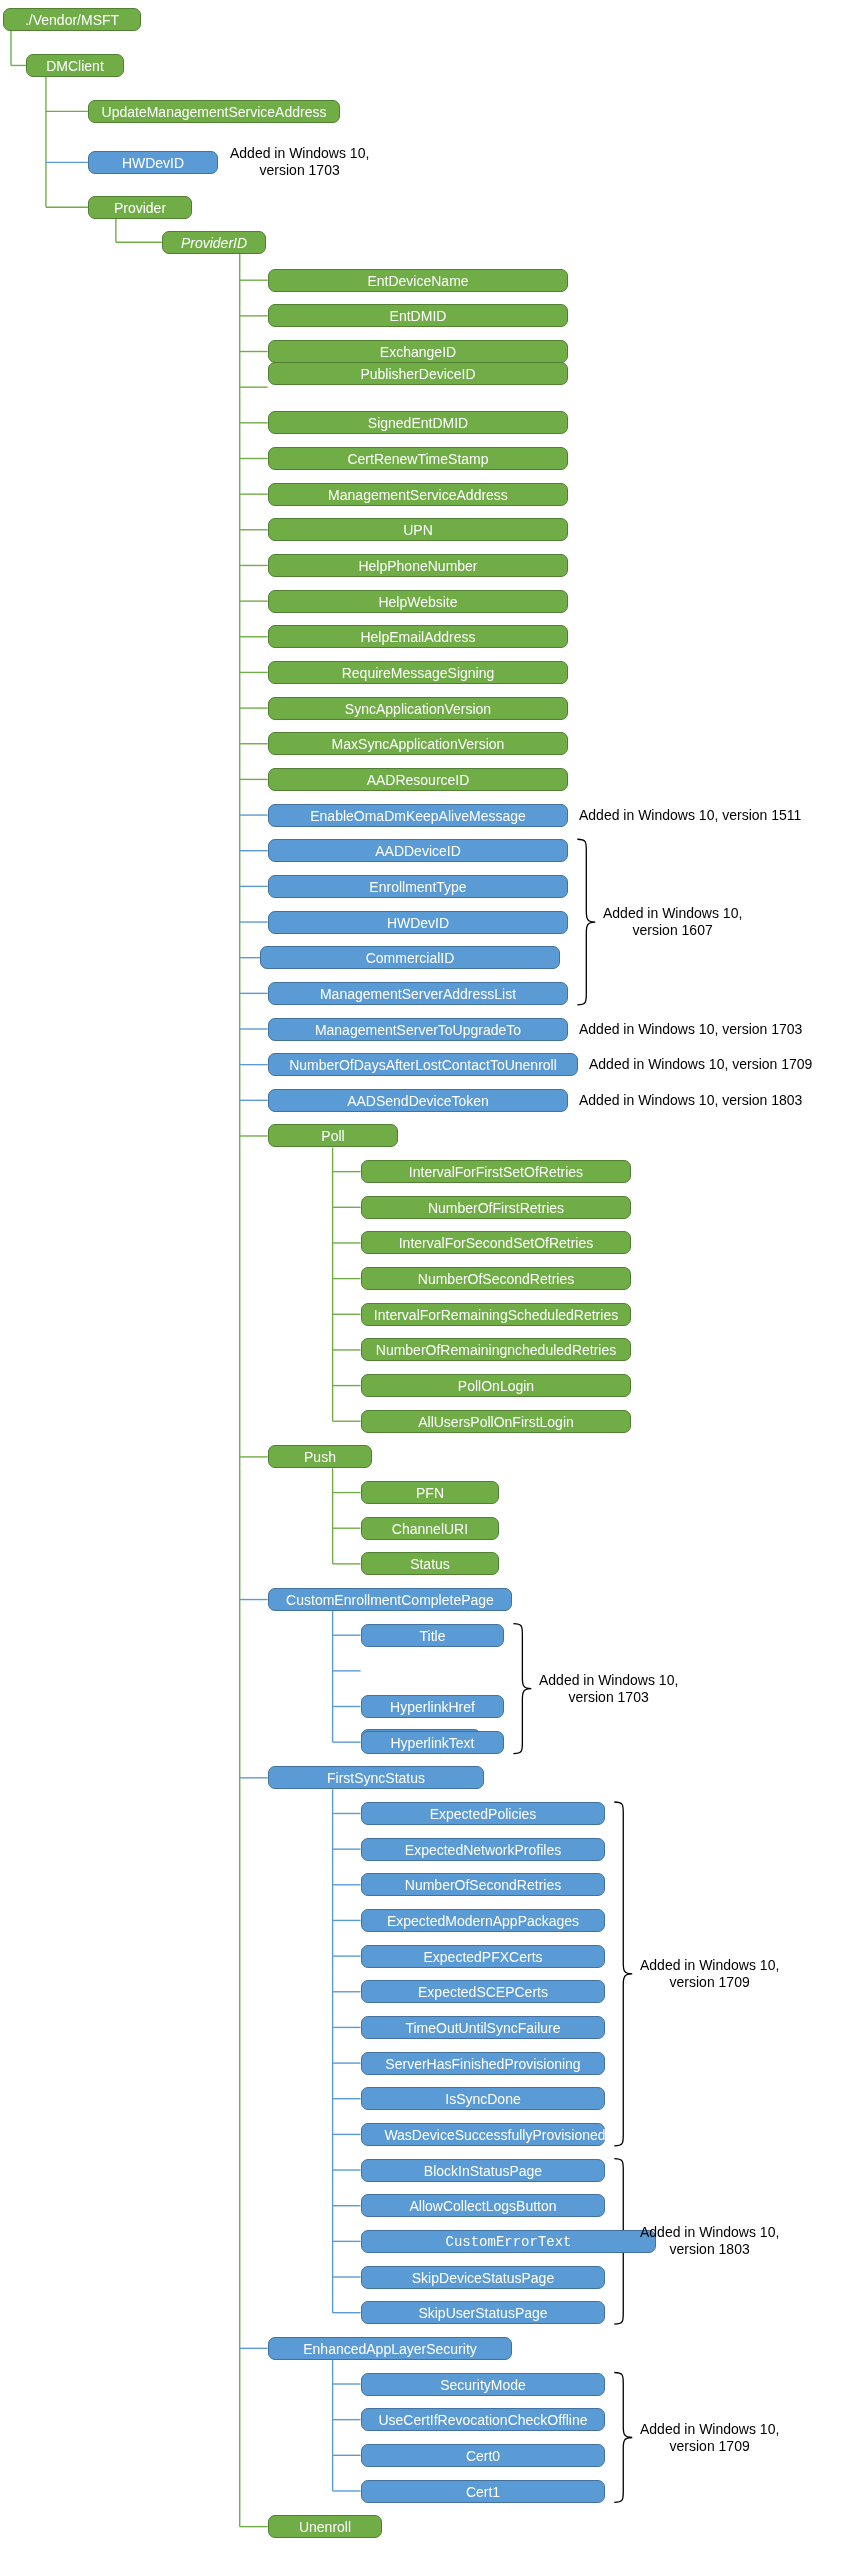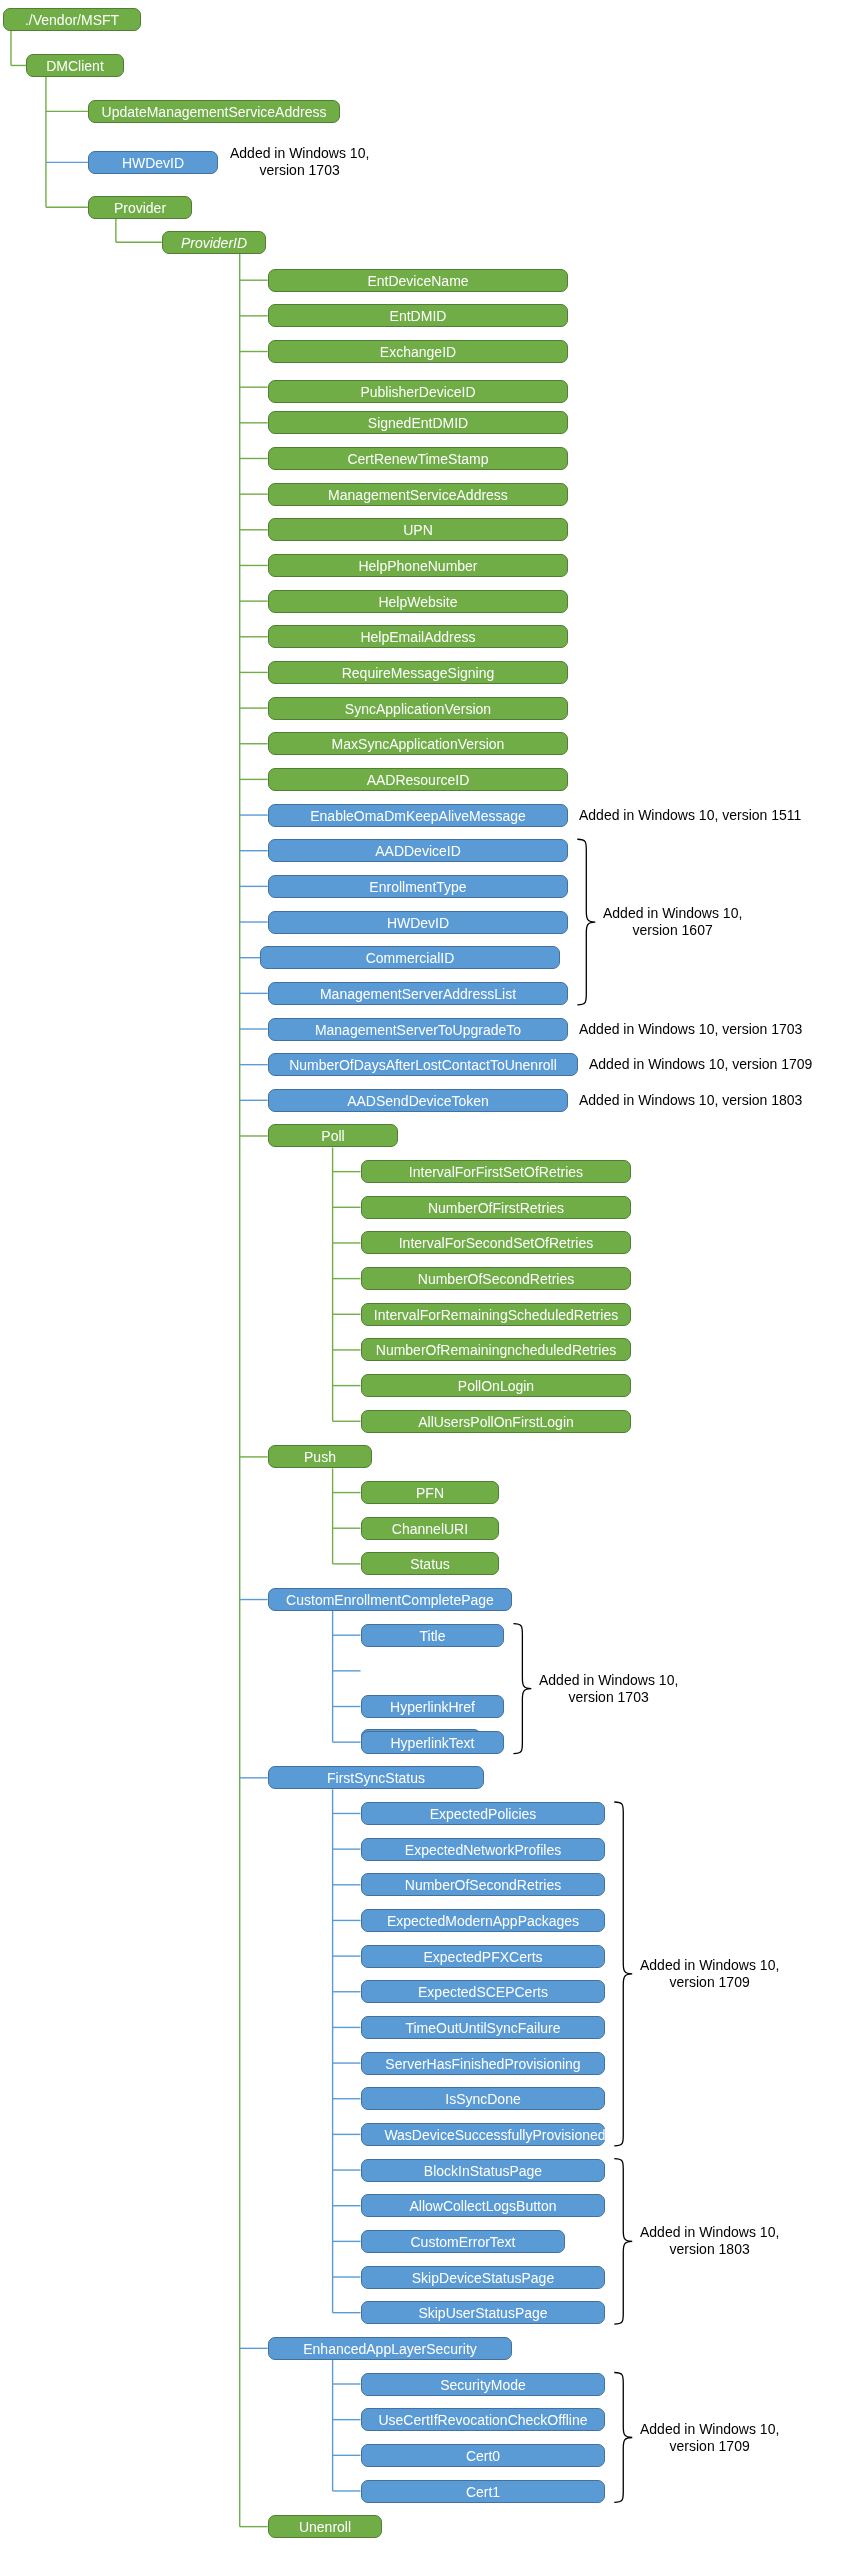--- a/index.html
+++ b/index.html
@@ -157,21 +157,21 @@
       </div>
       <div class="node green" style="left: 268px; top: 269px; width: 300px;">
         <span>EntDeviceName</span>
       </div>
       <div class="node green" style="left: 268px; top: 304px; width: 300px;">
         <span>EntDMID</span>
       </div>
       <div class="node green" style="left: 268px; top: 340px; width: 300px;">
         <span>ExchangeID</span>
       </div>
-      <div class="node green" style="left: 268px; top: 380px; width: 300px;">
+      <div class="node green" style="left: 268px; top: 362px; width: 300px;">
         <span>PublisherDeviceID</span>
       </div>
       <div class="node green" style="left: 268px; top: 411px; width: 300px;">
         <span>SignedEntDMID</span>
       </div>
       <div class="node green" style="left: 268px; top: 447px; width: 300px;">
         <span>CertRenewTimeStamp</span>
       </div>
       <div class="node green" style="left: 268px; top: 483px; width: 300px;">
         <span>ManagementServiceAddress</span>
@@ -325,21 +325,21 @@
       </div>
       <div class="node blue" style="left: 361px; top: 2123px; width: 244px; padding-left: 24px;">
         <span>WasDeviceSuccessfullyProvisioned</span>
       </div>
       <div class="node blue" style="left: 361px; top: 2159px; width: 244px;">
         <span>BlockInStatusPage</span>
       </div>
       <div class="node blue" style="left: 361px; top: 2194px; width: 244px;">
         <span>AllowCollectLogsButton</span>
       </div>
-      <div class="node blue" style="left: 361px; top: 2230px; width: 204px;">
+      <div class="node blue" style="left: 361px; top: 2230px; width: 295px; font-family: Liberation Mono, monospace;">
         <span>CustomErrorText</span>
       </div>
       <div class="node blue" style="left: 361px; top: 2266px; width: 244px;">
         <span>SkipDeviceStatusPage</span>
       </div>
       <div class="node blue" style="left: 361px; top: 2301px; width: 244px;">
         <span>SkipUserStatusPage</span>
       </div>
       <div class="node blue" style="left: 268px; top: 2337px; width: 244px;">
         <span>EnhancedAppLayerSecurity</span>

